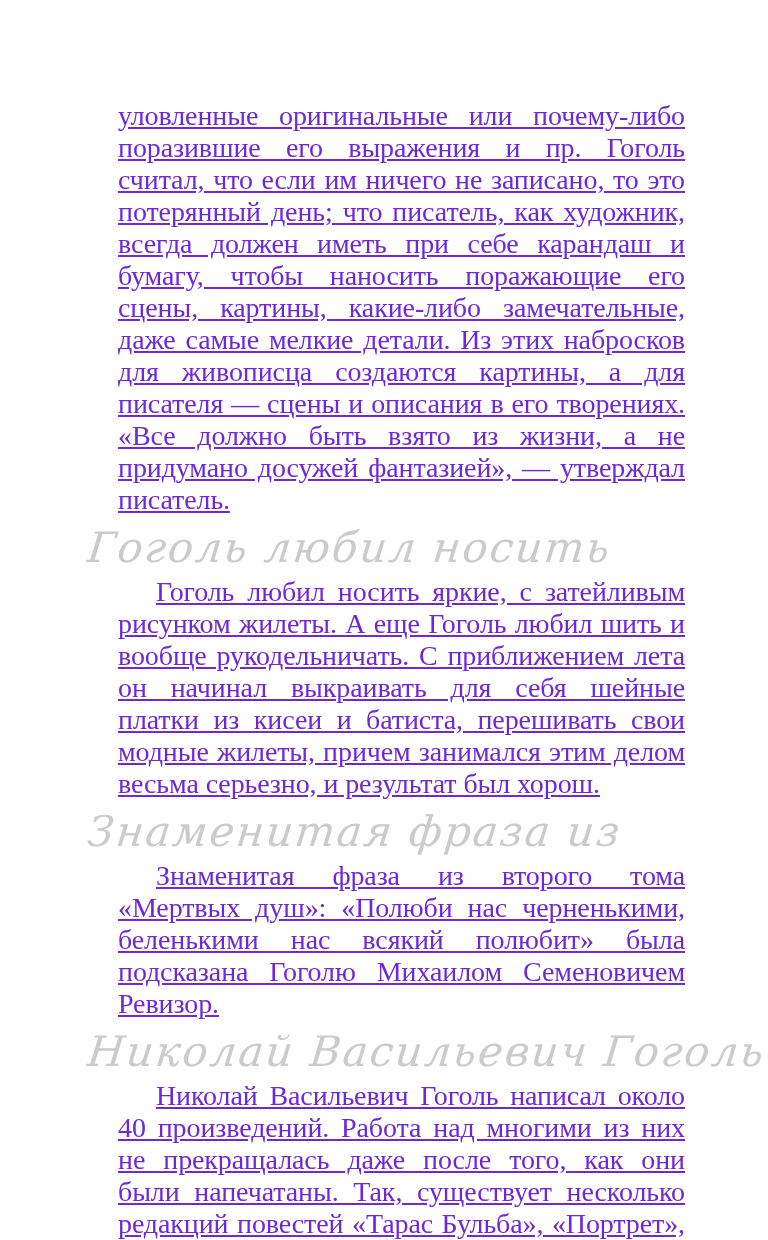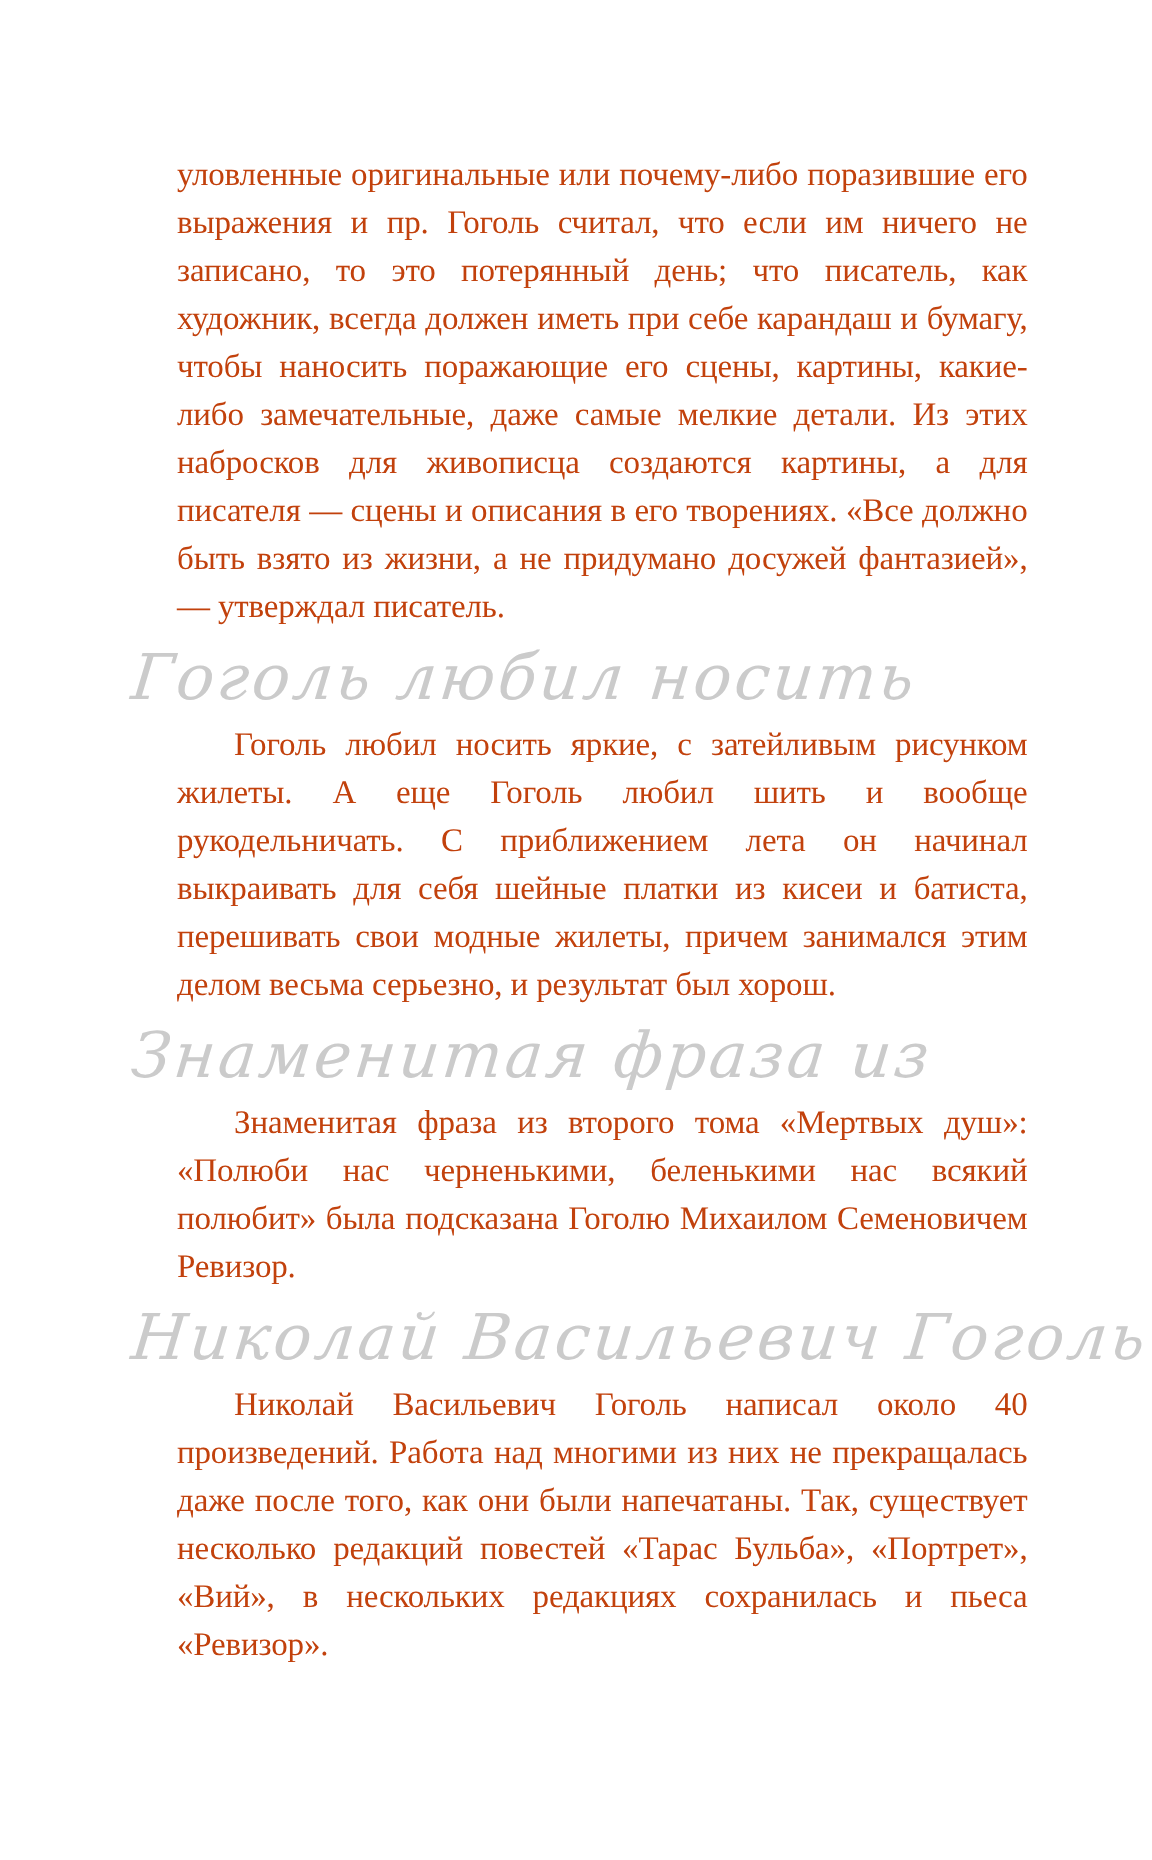--- a/index.html
+++ b/index.html
@@ -19,26 +19,27 @@
   }
   .running-header {
     font-size: 20px;
     line-height: 20px;
     letter-spacing: 0.5px;
     color: #2b2b2b;
     margin: 0 0 24px 0;
     font-weight: normal;
   }
   .body-par {
-    font-size: 22px;
+    font-size: 28px;
     line-height: 32px;
-    color: #c2410c;
+    color: #6d28d9;
     text-align: justify;
     margin: 0;
     letter-spacing: -0.1px;
+    text-decoration: underline;
   }
   .body-par.indent {
     text-indent: 38px;
   }
   .script-heading {
     font-family: "DejaVu Serif", serif;
     font-style: italic;
     font-weight: normal;
     font-size: 42px;
     line-height: 56px;

